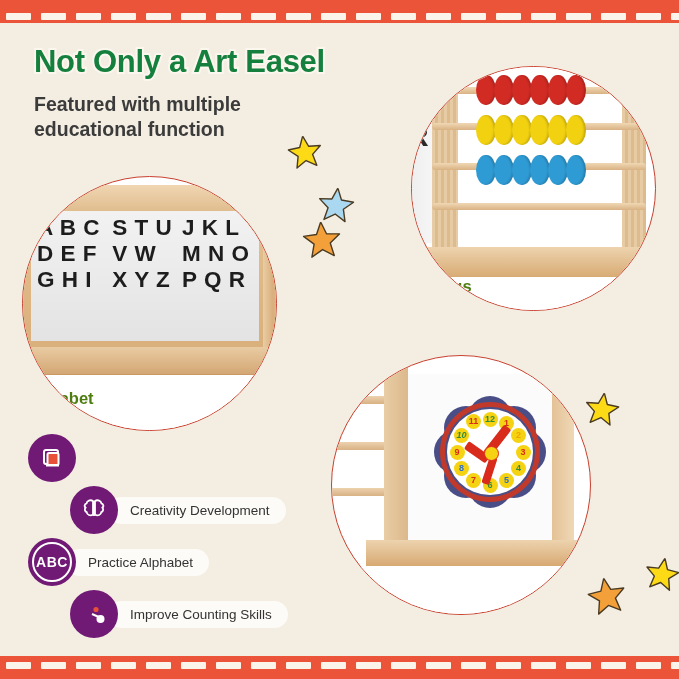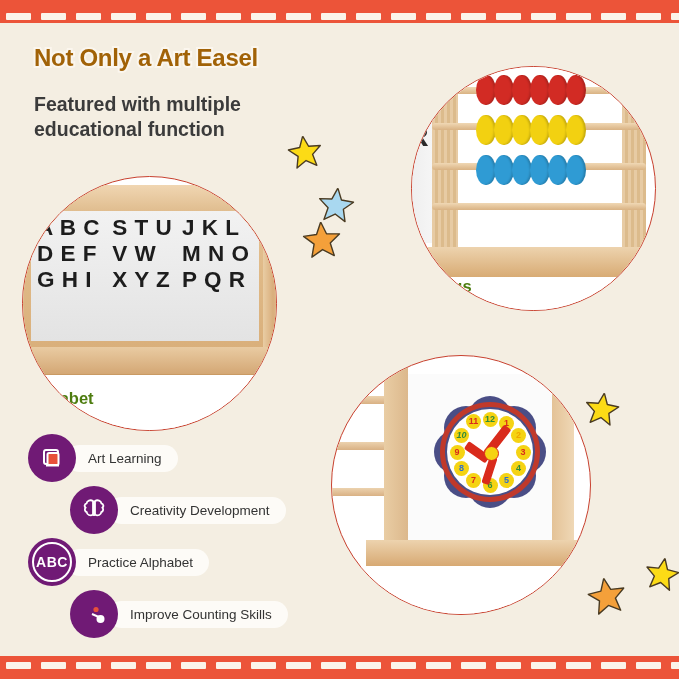--- a/index.html
+++ b/index.html
@@ -16,22 +16,22 @@
   .bar.top{top:0;}
   .bar.bottom{bottom:0;}
   .bar .dashes{position:absolute;left:0;width:679px;height:7px;display:flex;gap:10px;padding-left:6px;box-sizing:border-box;}
   .bar.top .dashes{bottom:3px;}
   .bar.bottom .dashes{top:6px;}
   .bar .dashes i{display:block;width:25px;height:7px;background:#fbf4ea;border-radius:1px;flex:0 0 auto;}
 
   
   .title{
     position:absolute;left:34px;top:44px;
-    font-size:24px;font-weight:bold;letter-spacing:-0.3px;
-    color:#a16207;
+    font-size:31px;font-weight:bold;letter-spacing:-0.3px;
+    color:#15803d;
     -webkit-text-stroke:4px #fbf6ee;
     paint-order:stroke fill;
     white-space:nowrap;
   }
   .subtitle{
     position:absolute;left:34px;top:92px;width:270px;
     font-size:19.5px;line-height:25px;color:#3b3b3b;font-weight:700;
   }
 
   
@@ -339,21 +339,20 @@
   <div class="features">
 
     <div class="feature">
       <div class="ic">
         <svg width="26" height="26" viewBox="0 0 26 26">
           <rect x="5" y="5" width="14" height="14" rx="2" fill="none" stroke="#fff" stroke-width="2"></rect>
           <rect x="8.5" y="8" width="11" height="12" rx="1.5" fill="#e8503a" stroke="#fff" stroke-width="2"></rect>
           <line x1="7" y1="20.5" x2="20" y2="20.5" stroke="#fff" stroke-width="2"></line>
         </svg>
       </div>
-      <div class="pill">Art Learning</div>
     </div>
 
     <div class="feature indent">
       <div class="ic">
         <svg width="28" height="26" viewBox="0 0 28 26">
           <path d="M13 4c-2.6-1.6-6.2-0.3-6.4 2.4C4.4 7.1 4 9.6 5.7 10.7 4.3 12 4.8 14.6 6.8 15.2c0.1 2.6 3.3 3.9 6.2 2.6z" fill="none" stroke="#fff" stroke-width="1.8" stroke-linejoin="round"></path>
           <path d="M15 4c2.6-1.6 6.2-0.3 6.4 2.4 2.2 0.7 2.6 3.2 0.9 4.3 1.4 1.3 0.9 3.9-1.1 4.5-0.1 2.6-3.3 3.9-6.2 2.6z" fill="none" stroke="#fff" stroke-width="1.8" stroke-linejoin="round"></path>
           <line x1="14" y1="4" x2="14" y2="19" stroke="#fff" stroke-width="1.8"></line>
         </svg>
       </div>

